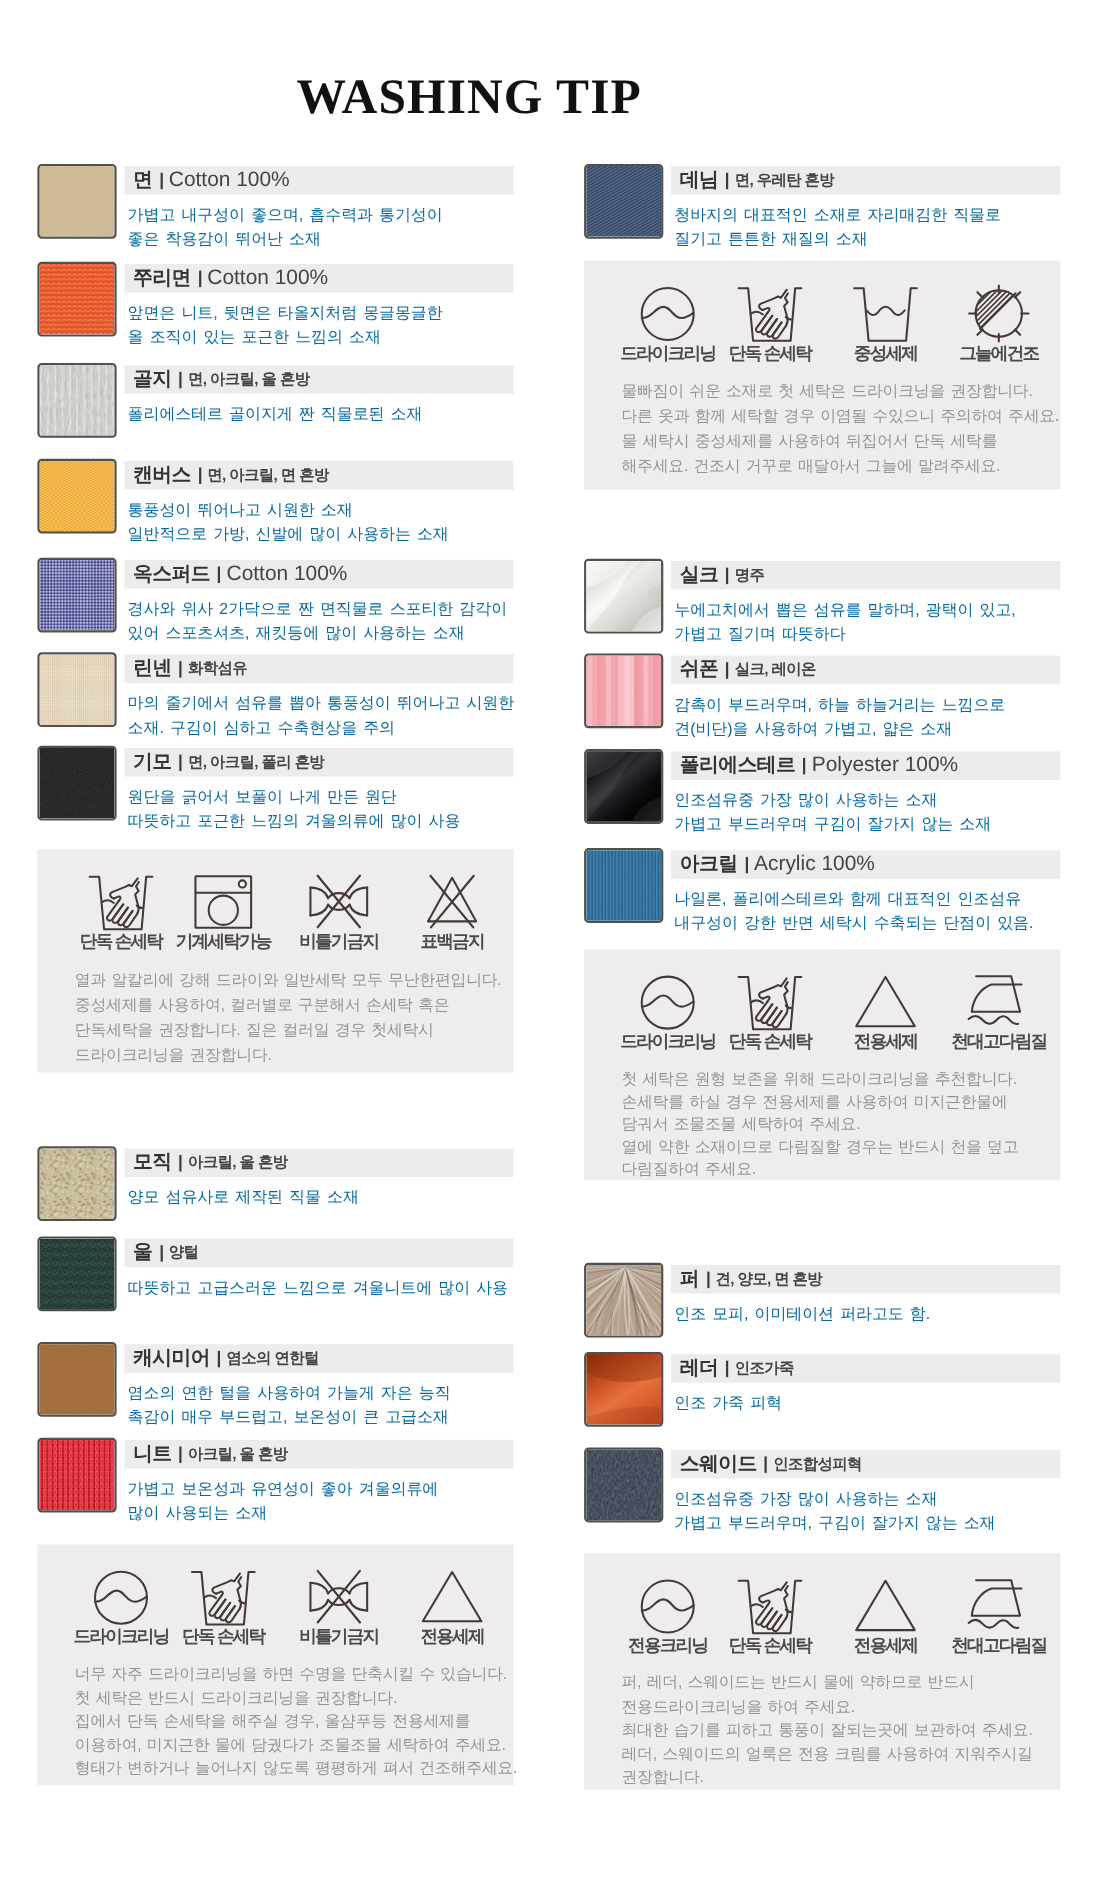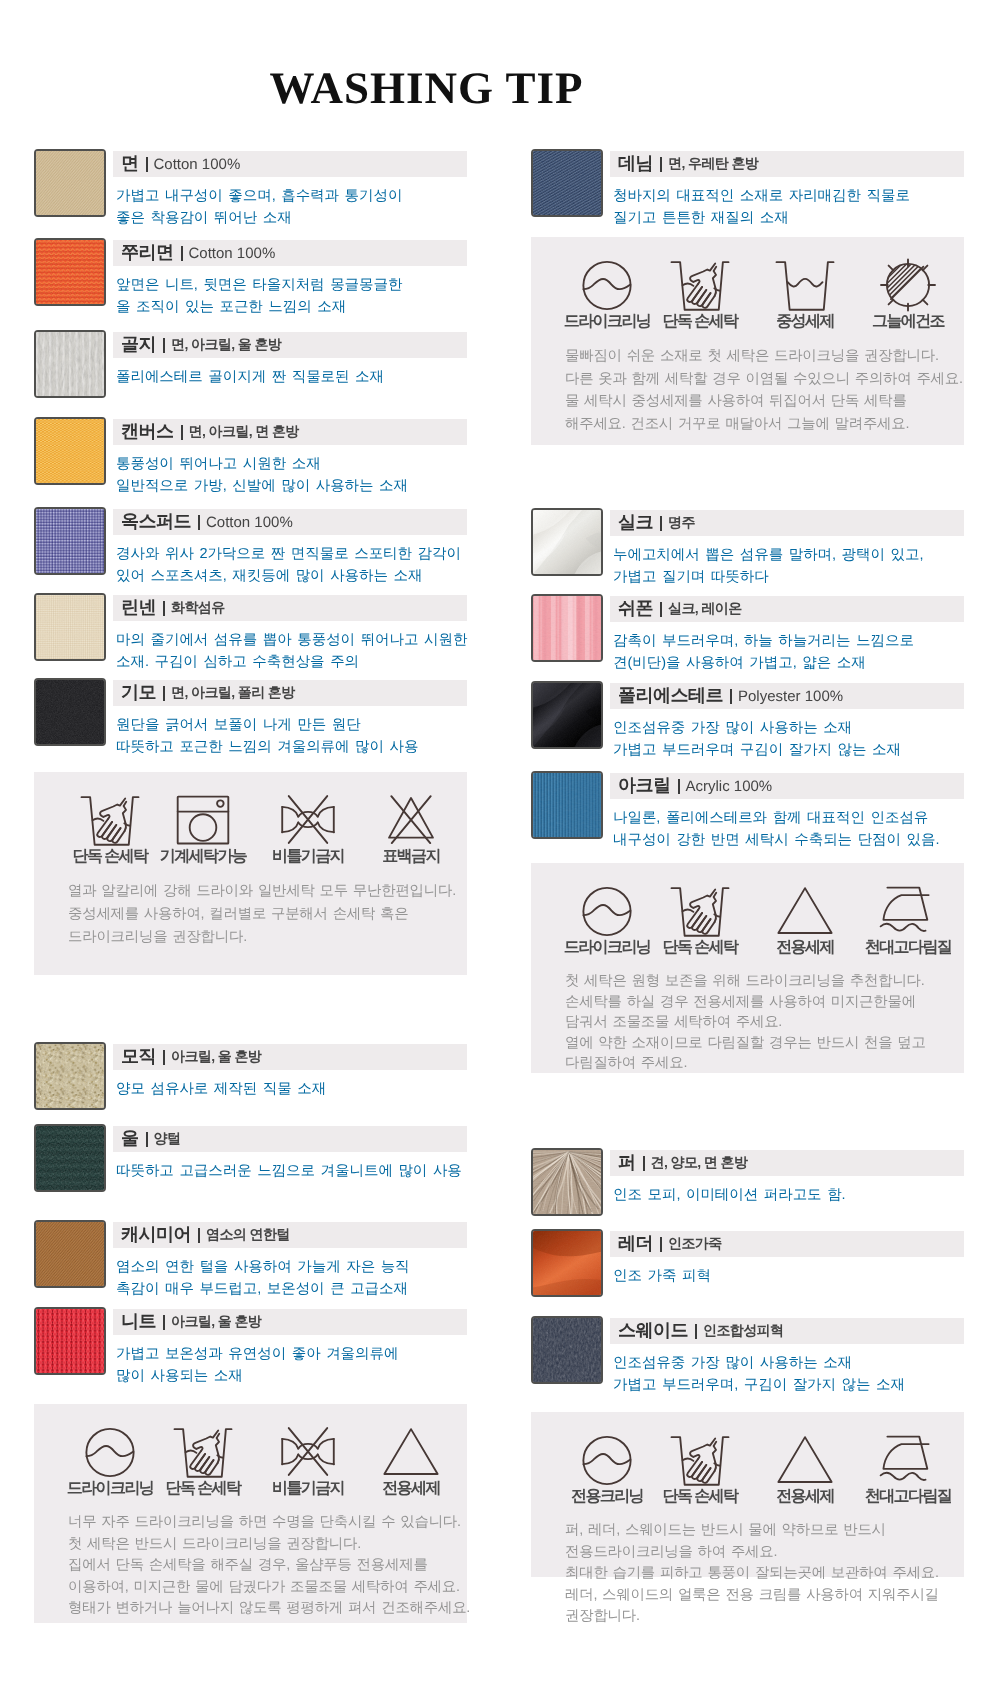--- a/index.html
+++ b/index.html
@@ -21,21 +21,21 @@
   .fabric { position:relative; width:433px; }
   .swatch { position:absolute; left:0; top:0; width:72px; height:68px;
             border:2px solid #50504e; border-radius:4px; overflow:hidden; }
   .fabric .body { position:absolute; left:79px; top:2px; width:354px; }
   .namebar { height:26px; background:#eeebec; display:flex; align-items:center;
              padding-left:8px; white-space:nowrap; }
   .namebar .nm { font-size:18px; font-weight:bold; color:#333; letter-spacing:-0.5px; }
   .namebar .sep { width:2px; height:15px; background:#3a3a3a; margin:0 6px 0 7px;
                  font-size:0; color:transparent; flex:0 0 auto; }
   .namebar .sub { font-size:14px; font-weight:bold; color:#444; letter-spacing:-0.6px; }
-  .namebar .sub.en { font-size:15px; font-weight:normal; letter-spacing:0px;text-align:center; }
+  .namebar .sub.en { font-size:19px; font-weight:normal; letter-spacing:0px;text-align:center; }
   .desc { margin-top:9px; margin-left:3px; font-size:14.5px; line-height:21.5px;
           color:#0369a1; letter-spacing:-0.05px; word-spacing:1.6px; white-space:nowrap; }
 
   .care { position:relative; width:433px; background:#efecee; }
   .icons { position:relative; height:92px; }
   .icon-cell { position:absolute; top:0; width:120px; margin-left:-60px; text-align:center; }
   .icon-cell:nth-child(1) { left:76px; }
   .icon-cell:nth-child(2) { left:169px; }
   .icon-cell:nth-child(3) { left:274px; }
   .icon-cell:nth-child(4) { left:377px; }
@@ -342,20 +342,21 @@
                 <path d="M32 4.6 L55.4 46.8 H8.6 Z"></path>
                 <path d="M11.0 2.6 L52.5 52.6 M53.0 2.6 L11.5 52.6" stroke-width="2.1"></path>
               </svg>
             </span>
    <div class="lab">표백금지</div>
   </div>
         </div>
  <div class="care-text" style="line-height:23px">
           <div class="cline">열과 알칼리에 강해 드라이와 일반세탁 모두 무난한편입니다.</div>
           <div class="cline">중성세제를 사용하여, 컬러별로 구분해서 손세탁 혹은</div>
+          <div class="cline">단독세탁을 권장합니다. 짙은 컬러일 경우 첫세탁시</div>
           <div class="cline">드라이크리닝을 권장합니다.</div>
         </div>
 </div>
     </div>
 <div class="slot" style="top:1042px">
       <div class="fabric">
  <div class="swatch"><svg width="100%" height="100%" viewBox="0 0 72 68" preserveAspectRatio="none">
             <defs>
               <pattern id="p_wool_tweed" width="24" height="24" patternUnits="userSpaceOnUse">
                 <rect width="24" height="24" fill="#cdc09b"></rect>
@@ -1149,21 +1150,21 @@
    <span class="sub">인조합성피혁</span>
   </div>
   <div class="desc">
             <div class="dline">인조섬유중 가장 많이 사용하는 소재</div>
             <div class="dline">가볍고 부드러우며, 구김이 잘가지 않는 소재</div>
           </div>
  </div>
 </div>
     </div>
 <div class="slot" style="top:1412px">
-      <div class="care" style="height:165px">
+      <div class="care" style="height:215px">
  <div class="icons">
           <div class="icon-cell">
    <span class="ic">
               <svg width="60" height="54" viewBox="0 0 64 56" fill="none" stroke="#463835" stroke-width="2.0" stroke-linecap="round" stroke-linejoin="round">
                 <circle cx="32" cy="28.5" r="25.2"></circle>
                 <path d="M6.9 32.4 c5.8 0 8.2 -2.4 10.9 -5.0 3.0 -2.9 6.0 -5.8 10.0 -5.8 4.0 0 6.6 3.0 9.0 5.9 2.5 2.9 4.8 4.9 8.8 4.9 4.6 0 7.1 -2.0 11.3 -5.0"></path>
               </svg>
             </span>
    <div class="lab">전용크리닝</div>
   </div>

